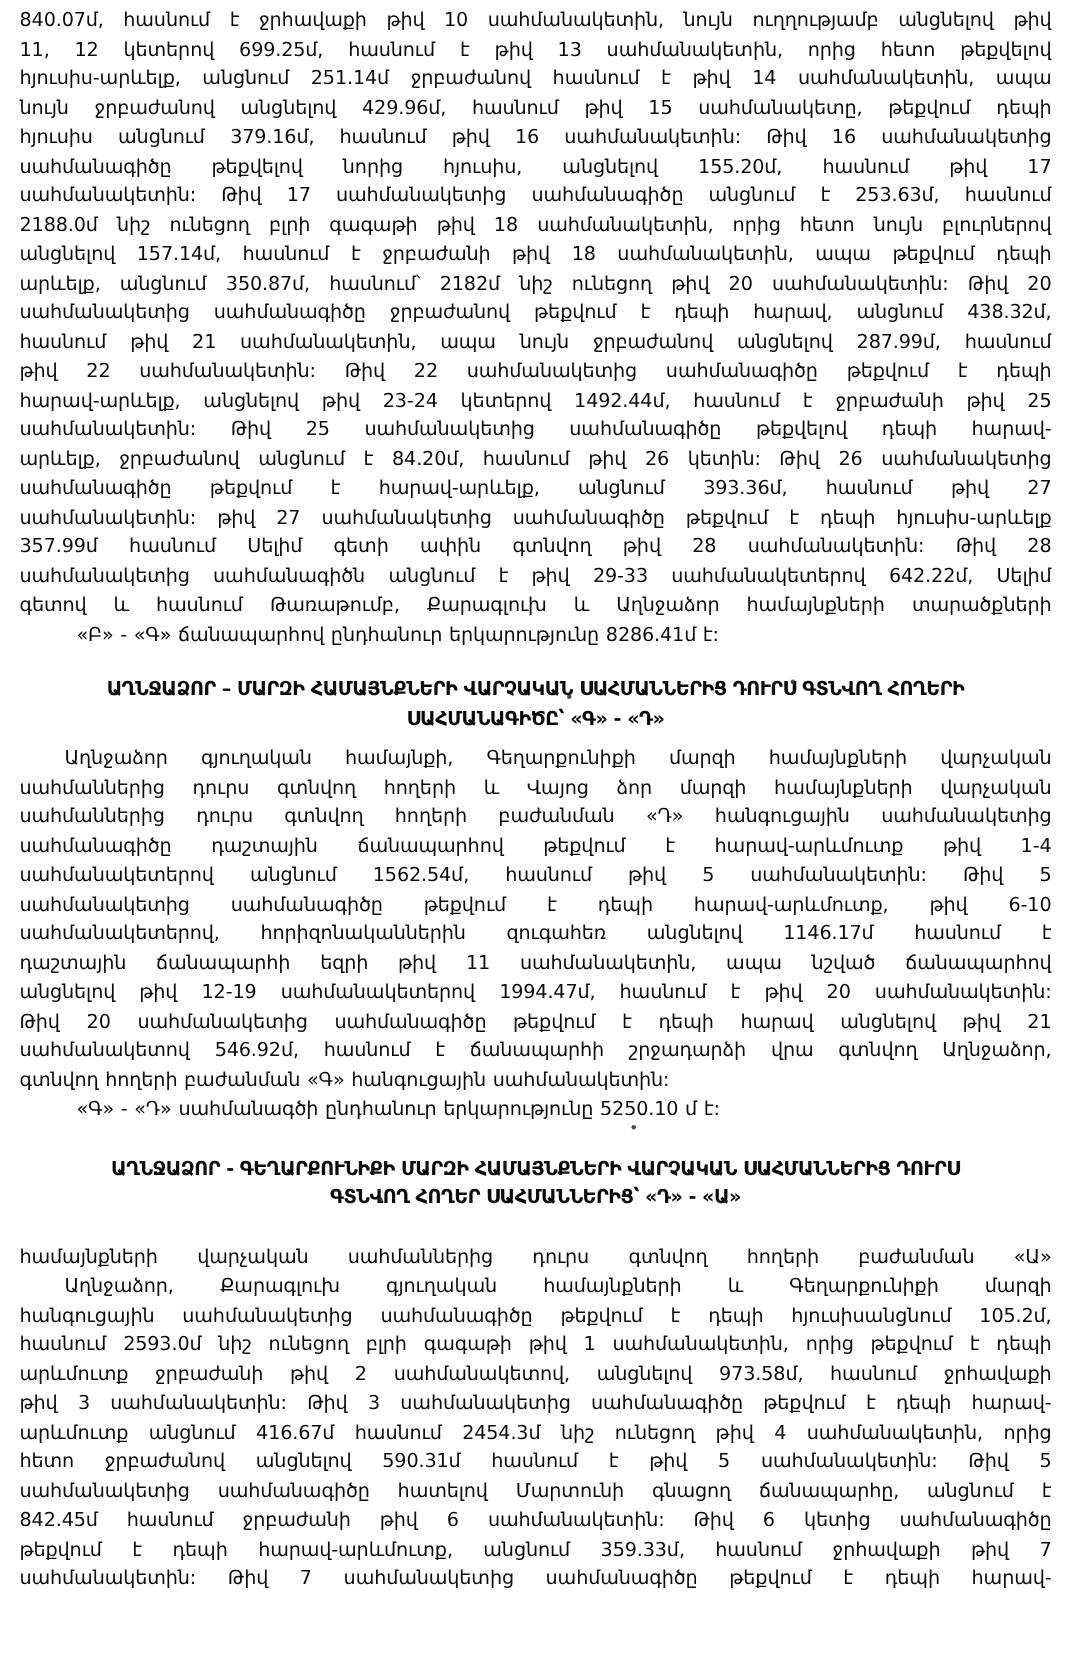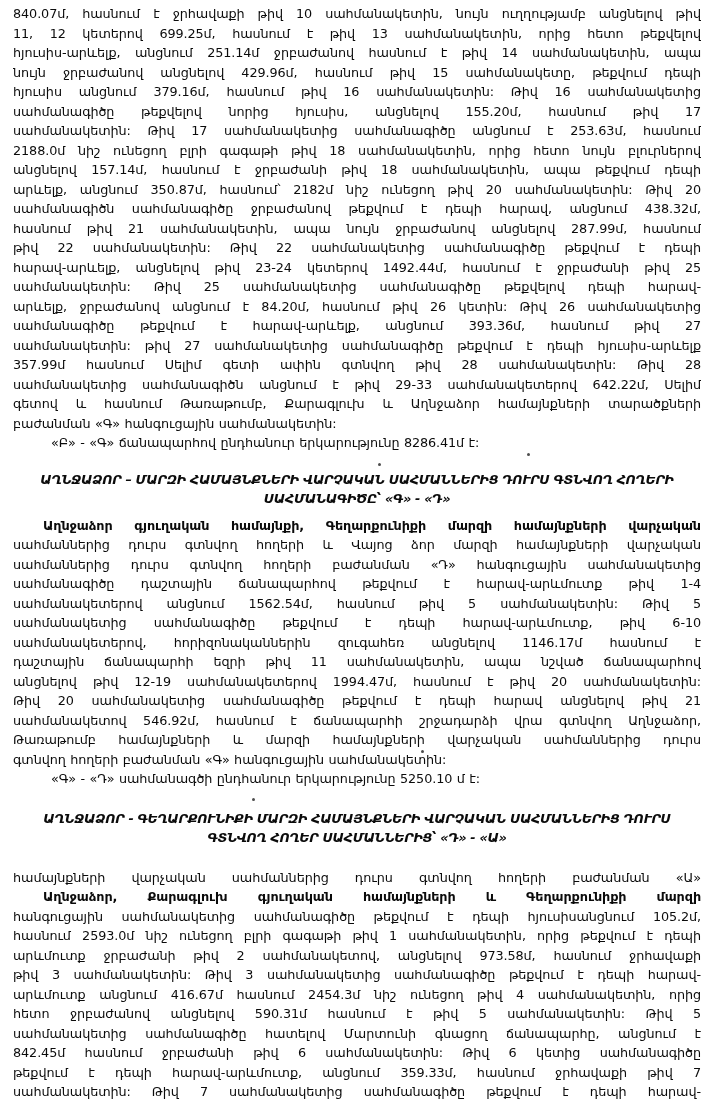--- a/index.html
+++ b/index.html
@@ -21,30 +21,29 @@
   .block { margin: 0; }
   .line {
     height: 19.5px;
     overflow: hidden;
     text-align: justify;
     text-align-last: justify;
     letter-spacing: -0.1px;
     word-spacing: 0.5px;
   }
   .line.no-stretch { text-align-last: left; }
-  .line.first-indent { text-indent: 30px; font-weight: bold; }
+  .line.first-indent { text-indent: 30px; }
   .line.length-line { text-indent: 38px; }
   .heading .line {
     font-weight: 700;
     white-space: nowrap;
     text-align: center;
     text-align-last: center;
     letter-spacing: -0.35px;
     word-spacing: 0;
-    font-style: italic;
   }
   
   .block-2 { margin-top: 17px; margin-bottom: 7px; }
   .block-5 { margin-top: 20px; margin-bottom: 20px; }
   .speck {
     position: absolute;
     width: 3px; height: 3px;
     background: #2e2e2e;
     border-radius: 50%;
     opacity: 0.85;
@@ -59,53 +58,51 @@
         <div class="line">840.07մ, հասնում է ջրհավաքի թիվ 10 սահմանակետին, նույն ուղղությամբ անցնելով թիվ</div>
         <div class="line">11, 12 կետերով 699.25մ, հասնում է թիվ 13 սահմանակետին, որից հետո թեքվելով</div>
         <div class="line">հյուսիս-արևելք, անցնում 251.14մ ջրբաժանով հասնում է թիվ 14 սահմանակետին, ապա</div>
         <div class="line">նույն ջրբաժանով անցնելով 429.96մ, հասնում թիվ 15 սահմանակետը, թեքվում դեպի</div>
         <div class="line">հյուսիս անցնում 379.16մ, հասնում թիվ 16 սահմանակետին: Թիվ 16 սահմանակետից</div>
         <div class="line">սահմանագիծը թեքվելով նորից հյուսիս, անցնելով 155.20մ, հասնում թիվ 17</div>
         <div class="line">սահմանակետին: Թիվ 17 սահմանակետից սահմանագիծը անցնում է 253.63մ, հասնում</div>
         <div class="line">2188.0մ նիշ ունեցող բլրի գագաթի թիվ 18 սահմանակետին, որից հետո նույն բլուրներով</div>
         <div class="line">անցնելով 157.14մ, հասնում է ջրբաժանի թիվ 18 սահմանակետին, ապա թեքվում դեպի</div>
         <div class="line">արևելք, անցնում 350.87մ, հասնում՝ 2182մ նիշ ունեցող թիվ 20 սահմանակետին: Թիվ 20</div>
-        <div class="line">սահմանագիծն սահմանագիծը ջրբաժանով թեքվում է դեպի հարավ, անցնում 438.32մ,</div>
+        <div class="line">սահմանակետից սահմանագիծը ջրբաժանով թեքվում է դեպի հարավ, անցնում 438.32մ,</div>
         <div class="line">հասնում թիվ 21 սահմանակետին, ապա նույն ջրբաժանով անցնելով 287.99մ, հասնում</div>
         <div class="line">թիվ 22 սահմանակետին: Թիվ 22 սահմանակետից սահմանագիծը թեքվում է դեպի</div>
         <div class="line">հարավ-արևելք, անցնելով թիվ 23-24 կետերով 1492.44մ, հասնում է ջրբաժանի թիվ 25</div>
         <div class="line">սահմանակետին: Թիվ 25 սահմանակետից սահմանագիծը թեքվելով դեպի հարավ-</div>
         <div class="line">արևելք, ջրբաժանով անցնում է 84.20մ, հասնում թիվ 26 կետին: Թիվ 26 սահմանակետից</div>
         <div class="line">սահմանագիծը թեքվում է հարավ-արևելք, անցնում 393.36մ, հասնում թիվ 27</div>
         <div class="line">սահմանակետին: թիվ 27 սահմանակետից սահմանագիծը թեքվում է դեպի հյուսիս-արևելք</div>
         <div class="line">357.99մ հասնում Սելիմ գետի ափին գտնվող թիվ 28 սահմանակետին: Թիվ 28</div>
         <div class="line">սահմանակետից սահմանագիծն անցնում է թիվ 29-33 սահմանակետերով 642.22մ, Սելիմ</div>
         <div class="line">գետով և հասնում Թառաթումբ, Քարագլուխ և Աղնջաձոր համայնքների տարածքների</div>
-        <div class="line no-stretch">բաժանման «Գ» հանգուցային սահմանակետին:</div>
       </div>
       <div class="block block-1 length-line">
         <div class="line length-line no-stretch">«Բ» - «Գ» ճանապարհով ընդհանուր երկարությունը 8286.41մ է:</div>
       </div>
       <div class="block block-2 heading">
         <div class="line">ԱՂՆՋԱՁՈՐ – ՄԱՐԶԻ ՀԱՄԱՅՆՔՆԵՐԻ ՎԱՐՉԱԿԱՆ ՍԱՀՄԱՆՆԵՐԻՑ ԴՈՒՐՍ ԳՏՆՎՈՂ ՀՈՂԵՐԻ</div>
         <div class="line">ՍԱՀՄԱՆԱԳԻԾԸ՝ «Գ» - «Դ»</div>
       </div>
       <div class="block block-3 paragraph">
         <div class="line first-indent">Աղնջաձոր գյուղական համայնքի, Գեղարքունիքի մարզի համայնքների վարչական</div>
         <div class="line">սահմաններից դուրս գտնվող հողերի և Վայոց ձոր մարզի համայնքների վարչական</div>
         <div class="line">սահմաններից դուրս գտնվող հողերի բաժանման «Դ» հանգուցային սահմանակետից</div>
         <div class="line">սահմանագիծը դաշտային ճանապարհով թեքվում է հարավ-արևմուտք թիվ 1-4</div>
         <div class="line">սահմանակետերով անցնում 1562.54մ, հասնում թիվ 5 սահմանակետին: Թիվ 5</div>
         <div class="line">սահմանակետից սահմանագիծը թեքվում է դեպի հարավ-արևմուտք, թիվ 6-10</div>
         <div class="line">սահմանակետերով, հորիզոնականներին զուգահեռ անցնելով 1146.17մ հասնում է</div>
         <div class="line">դաշտային ճանապարհի եզրի թիվ 11 սահմանակետին, ապա նշված ճանապարհով</div>
         <div class="line">անցնելով թիվ 12-19 սահմանակետերով 1994.47մ, հասնում է թիվ 20 սահմանակետին:</div>
         <div class="line">Թիվ 20 սահմանակետից սահմանագիծը թեքվում է դեպի հարավ անցնելով թիվ 21</div>
         <div class="line">սահմանակետով 546.92մ, հասնում է ճանապարհի շրջադարձի վրա գտնվող Աղնջաձոր,</div>
-        <div class="line">Թառաթումբ համայնքների և մարզի համայնքների վարչական սահմաններից դուրս</div>
         <div class="line no-stretch">գտնվող հողերի բաժանման «Գ» հանգուցային սահմանակետին:</div>
       </div>
       <div class="block block-4 length-line">
         <div class="line length-line no-stretch">«Գ» - «Դ» սահմանագծի ընդհանուր երկարությունը 5250.10 մ է:</div>
       </div>
       <div class="block block-5 heading">
         <div class="line">ԱՂՆՋԱՁՈՐ - ԳԵՂԱՐՔՈՒՆԻՔԻ ՄԱՐԶԻ ՀԱՄԱՅՆՔՆԵՐԻ ՎԱՐՉԱԿԱՆ ՍԱՀՄԱՆՆԵՐԻՑ ԴՈՒՐՍ</div>
         <div class="line">ԳՏՆՎՈՂ ՀՈՂԵՐ ՍԱՀՄԱՆՆԵՐԻՑ՝ «Դ» - «Ա»</div>
       </div>
       <div class="block block-6 paragraph">

